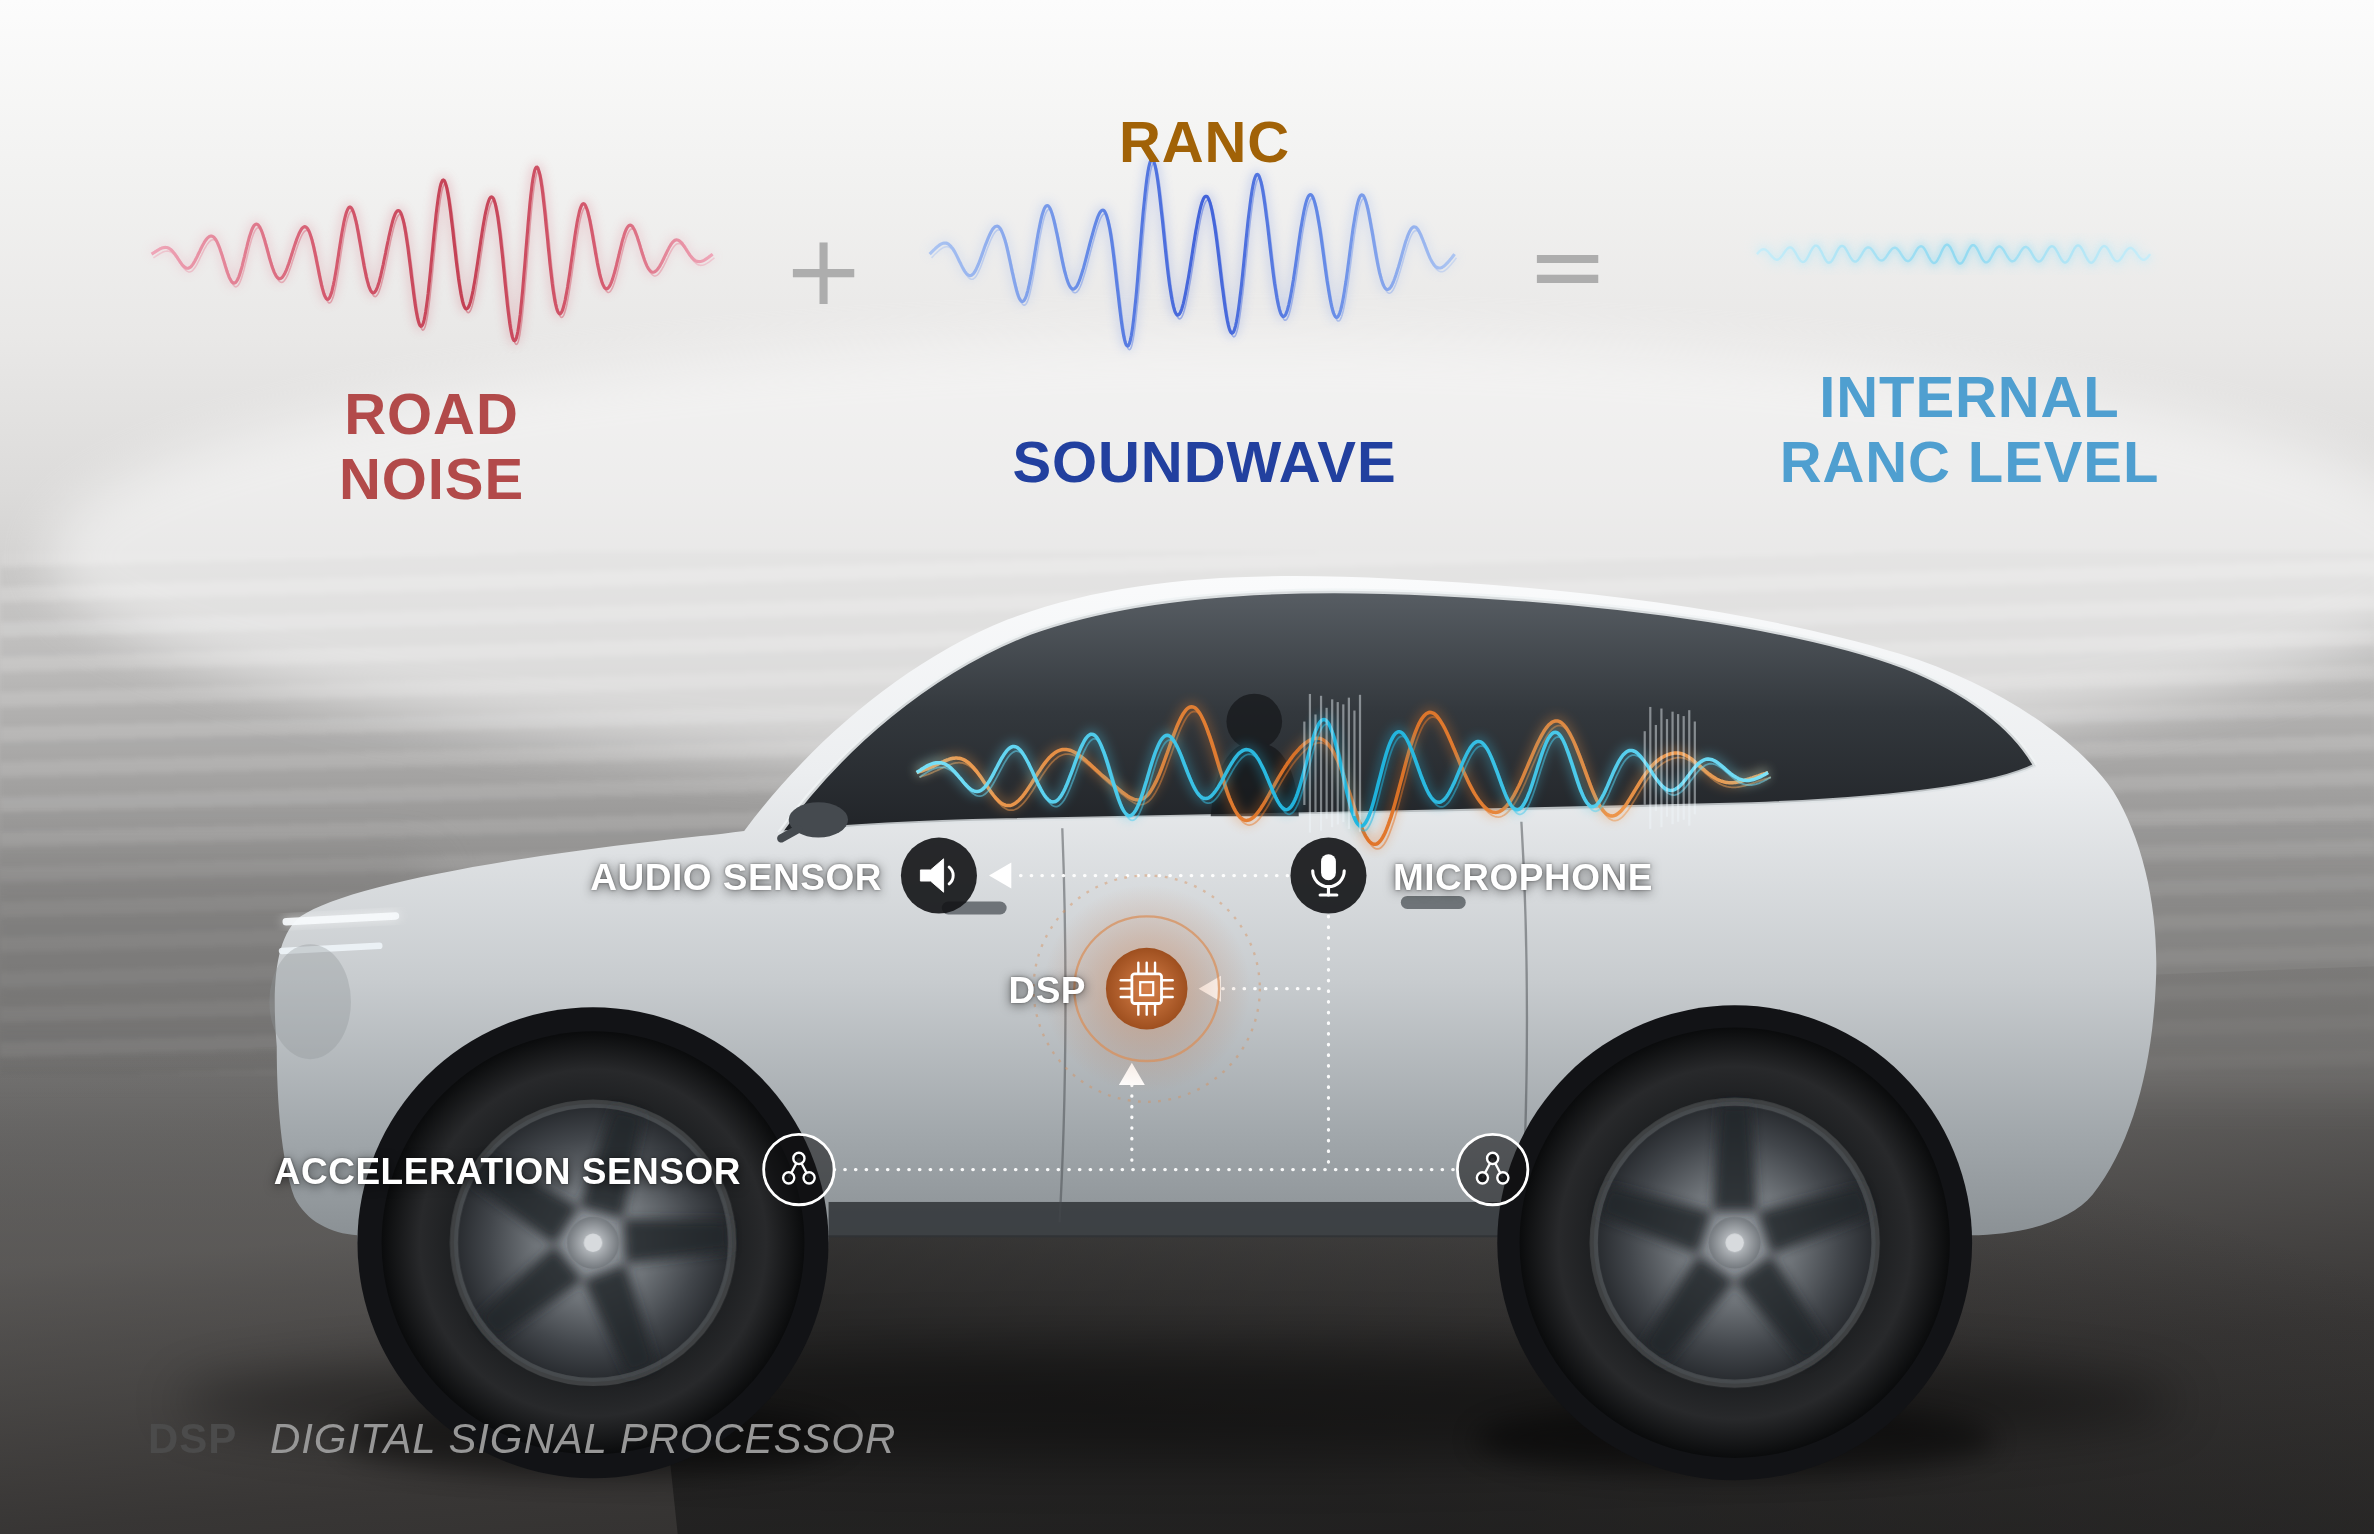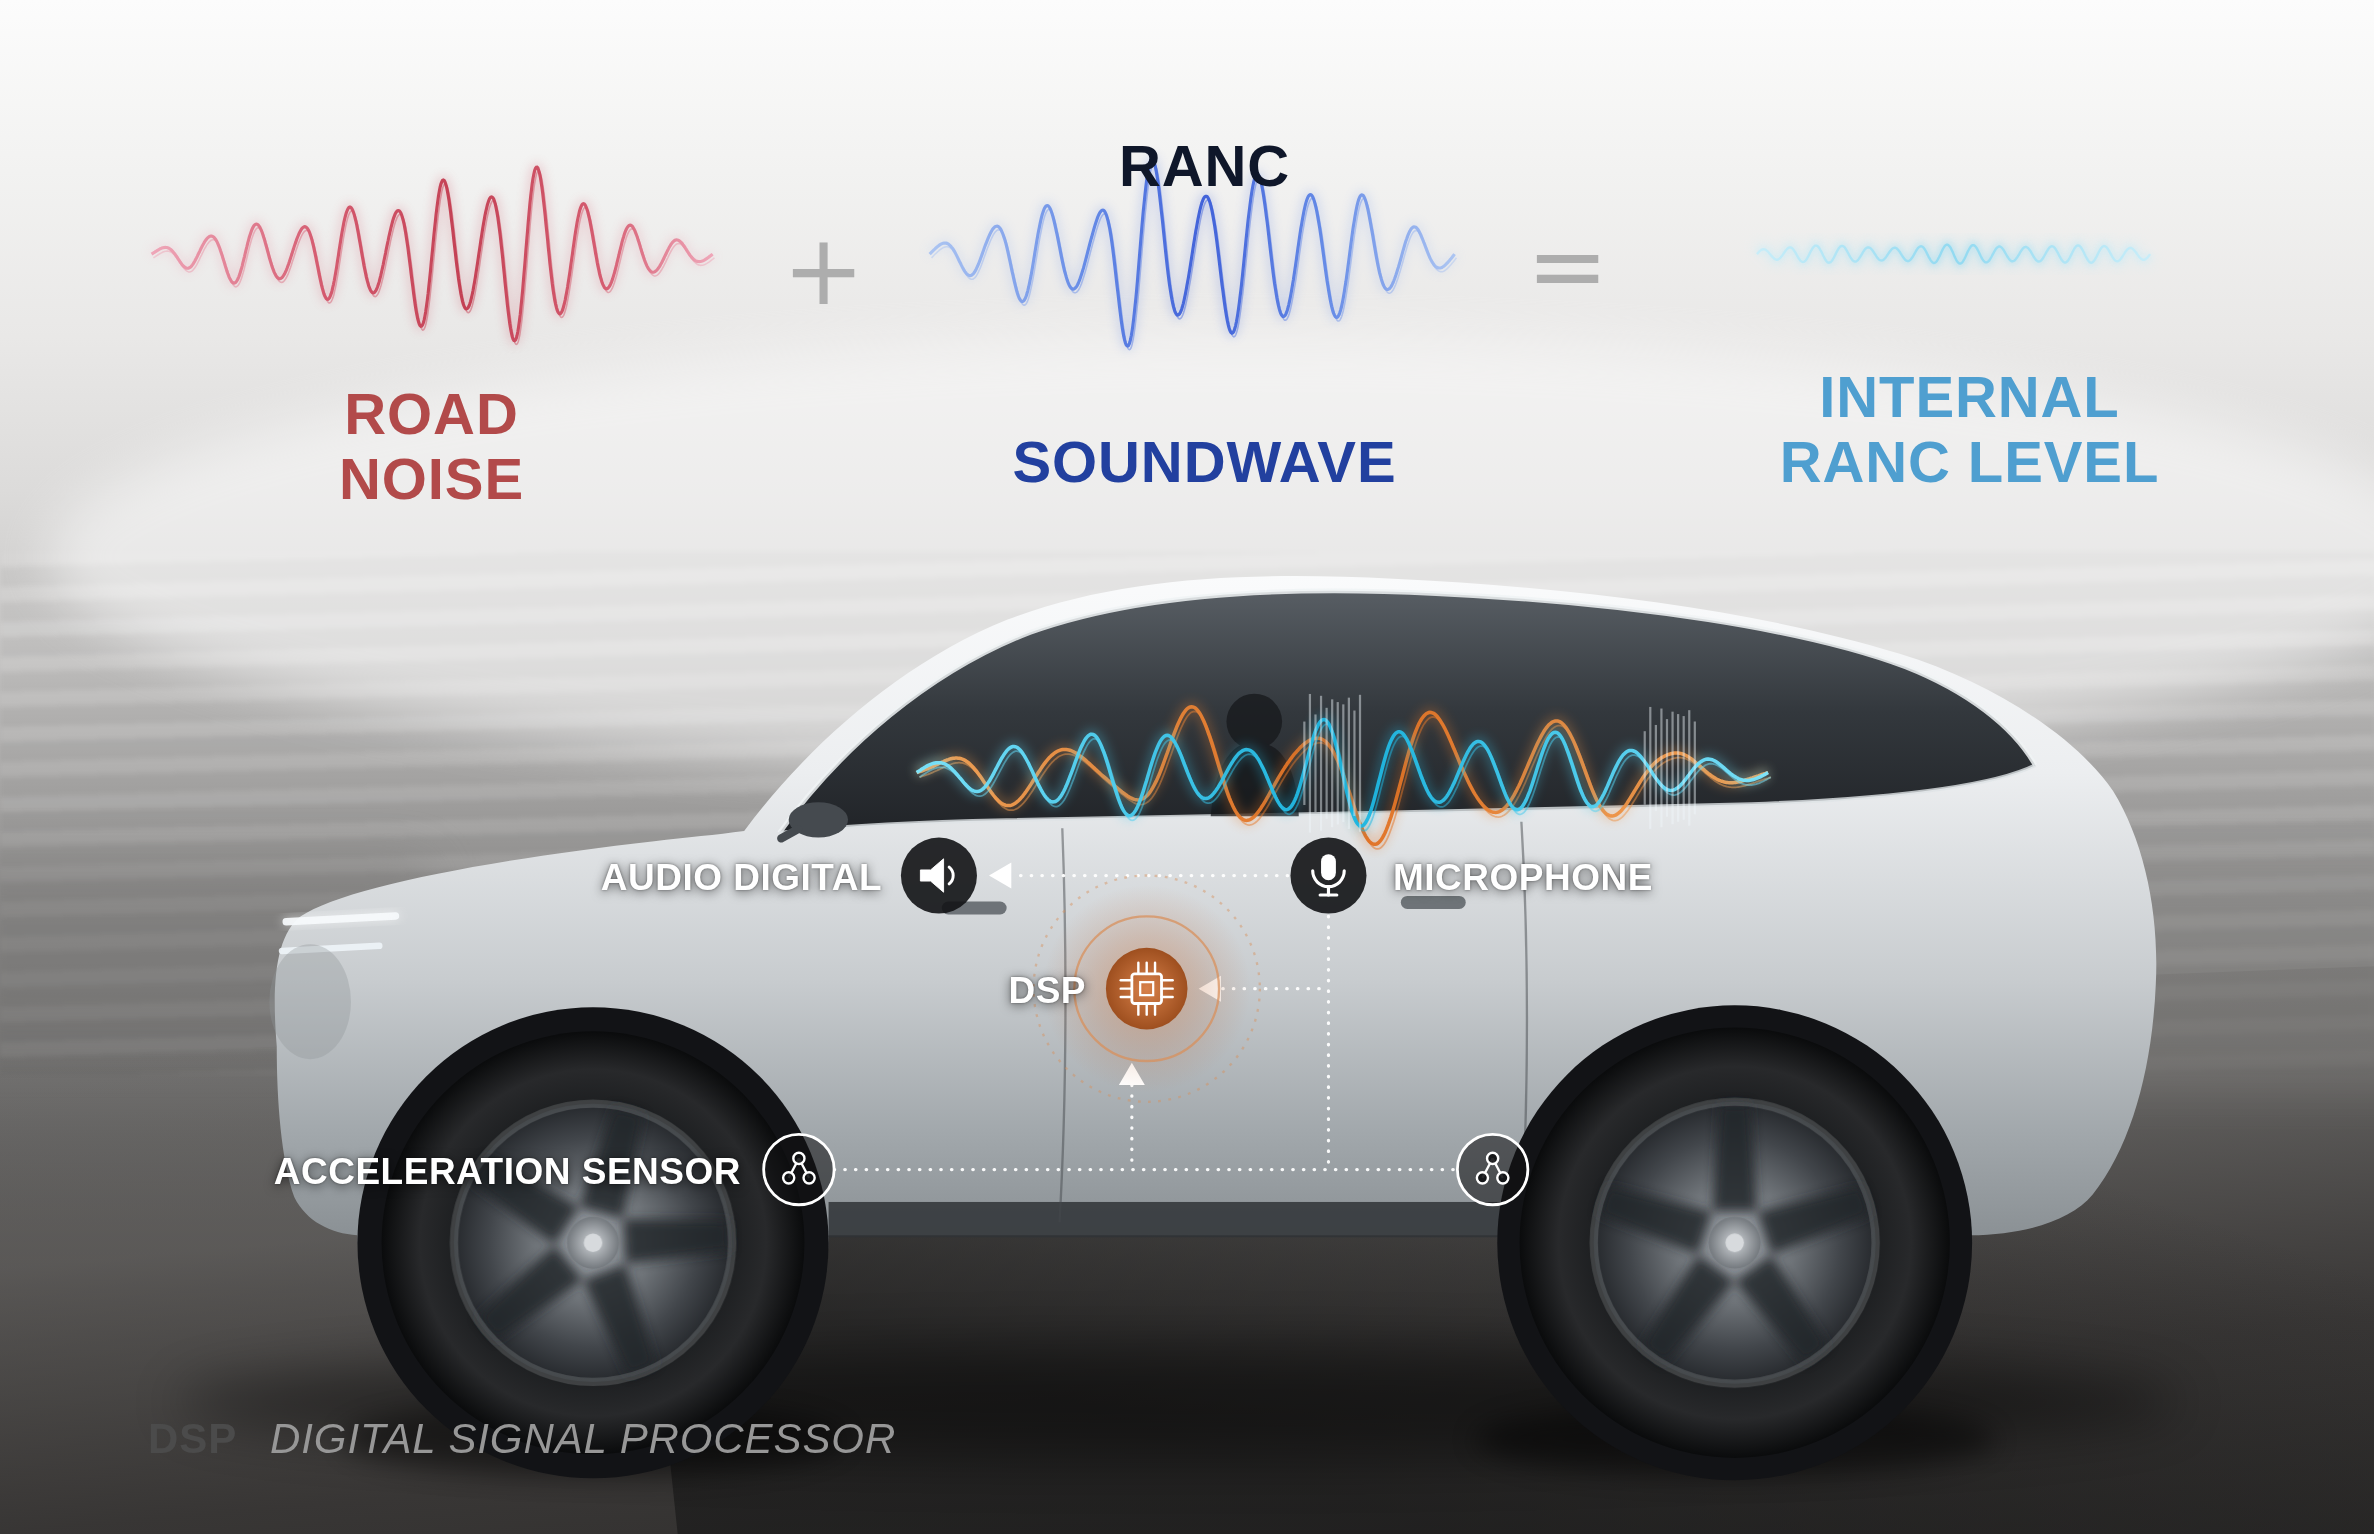--- a/index.html
+++ b/index.html
@@ -354,34 +354,34 @@
         <path d="M0.0 17.0 L 0.6 16.3 L 1.2 15.6 L 1.8 15.0 L 2.4 14.4 L 3.0 13.8 L 3.6 13.3 L 4.2 12.8 L 4.8 12.5 L 5.5 12.2 L 6.1 12.0 L 6.7 11.8 L 7.3 11.8 L 7.9 11.9 L 8.5 12.0 L 9.1 12.3 L 9.7 12.6 L 10.3 13.0 L 10.9 13.5 L 11.5 14.0 L 12.1 14.7 L 12.7 15.3 L 13.3 16.0 L 13.9 16.8 L 14.5 17.5 L 15.1 18.2 L 15.7 19.0 L 16.4 19.7 L 17.0 20.3 L 17.6 20.9 L 18.2 21.5 L 18.8 22.0 L 19.4 22.4 L 20.0 22.7 L 20.6 22.9 L 21.2 23.0 L 21.8 23.0 L 22.4 22.9 L 23.0 22.6 L 23.6 22.3 L 24.2 21.9 L 24.8 21.3 L 25.4 20.7 L 26.0 20.0 L 26.7 19.3 L 27.3 18.4 L 27.9 17.6 L 28.5 16.7 L 29.1 15.8 L 29.7 14.9 L 30.3 14.1 L 30.9 13.2 L 31.5 12.5 L 32.1 11.8 L 32.7 11.2 L 33.3 10.7 L 33.9 10.3 L 34.5 10.0 L 35.1 9.8 L 35.7 9.8 L 36.3 9.9 L 36.9 10.1 L 37.6 10.5 L 38.2 10.9 L 38.8 11.5 L 39.4 12.3 L 40.0 13.1 L 40.6 14.0 L 41.2 14.9 L 41.8 15.9 L 42.4 17.0 L 43.0 18.1 L 43.6 19.1 L 44.2 20.2 L 44.8 21.2 L 45.4 22.1 L 46.0 22.9 L 46.6 23.7 L 47.2 24.3 L 47.9 24.8 L 48.5 25.2 L 49.1 25.4 L 49.7 25.5 L 50.3 25.4 L 50.9 25.2 L 51.5 24.8 L 52.1 24.2 L 52.7 23.6 L 53.3 22.8 L 53.9 21.8 L 54.5 20.8 L 55.1 19.7 L 55.7 18.6 L 56.3 17.4 L 56.9 16.2 L 57.5 15.0 L 58.1 13.8 L 58.8 12.7 L 59.4 11.7 L 60.0 10.7 L 60.6 9.9 L 61.2 9.1 L 61.8 8.6 L 62.4 8.1 L 63.0 7.9 L 63.6 7.8 L 64.2 7.8 L 64.8 8.1 L 65.4 8.5 L 66.0 9.0 L 66.6 9.7 L 67.2 10.6 L 67.8 11.5 L 68.4 12.6 L 69.1 13.7 L 69.7 14.9 L 70.3 16.2 L 70.9 17.4 L 71.5 18.7 L 72.1 19.9 L 72.7 21.1 L 73.3 22.1 L 73.9 23.1 L 74.5 24.0 L 75.1 24.8 L 75.7 25.4 L 76.3 25.9 L 76.9 26.2 L 77.5 26.3 L 78.1 26.2 L 78.7 26.0 L 79.3 25.7 L 80.0 25.1 L 80.6 24.5 L 81.2 23.7 L 81.8 22.7 L 82.4 21.7 L 83.0 20.6 L 83.6 19.4 L 84.2 18.2 L 84.8 17.0 L 85.4 15.8 L 86.0 14.6 L 86.6 13.4 L 87.2 12.4 L 87.8 11.4 L 88.4 10.5 L 89.0 9.8 L 89.6 9.1 L 90.3 8.7 L 90.9 8.4 L 91.5 8.2 L 92.1 8.2 L 92.7 8.4 L 93.3 8.7 L 93.9 9.1 L 94.5 9.7 L 95.1 10.5 L 95.7 11.3 L 96.3 12.3 L 96.9 13.3 L 97.5 14.4 L 98.1 15.5 L 98.7 16.6 L 99.3 17.8 L 99.9 18.9 L 100.5 19.9 L 101.2 21.0 L 101.8 21.9 L 102.4 22.7 L 103.0 23.4 L 103.6 24.0 L 104.2 24.5 L 104.8 24.9 L 105.4 25.0 L 106.0 25.1 L 106.6 25.0 L 107.2 24.7 L 107.8 24.3 L 108.4 23.8 L 109.0 23.2 L 109.6 22.4 L 110.2 21.6 L 110.8 20.7 L 111.5 19.7 L 112.1 18.7 L 112.7 17.7 L 113.3 16.7 L 113.9 15.6 L 114.5 14.6 L 115.1 13.7 L 115.7 12.8 L 116.3 12.1 L 116.9 11.4 L 117.5 10.8 L 118.1 10.3 L 118.7 10.0 L 119.3 9.8 L 119.9 9.7 L 120.5 9.7 L 121.1 9.9 L 121.7 10.2 L 122.4 10.6 L 123.0 11.2 L 123.6 11.8 L 124.2 12.5 L 124.8 13.3 L 125.4 14.2 L 126.0 15.1 L 126.6 16.1 L 127.2 17.0 L 127.8 17.9 L 128.4 18.9 L 129.0 19.7 L 129.6 20.6 L 130.2 21.3 L 130.8 22.0 L 131.4 22.6 L 132.0 23.1 L 132.7 23.5 L 133.3 23.7 L 133.9 23.8 L 134.5 23.9 L 135.1 23.7 L 135.7 23.5 L 136.3 23.2 L 136.9 22.7 L 137.5 22.1 L 138.1 21.5 L 138.7 20.8 L 139.3 20.0 L 139.9 19.1 L 140.5 18.2 L 141.1 17.3 L 141.7 16.4 L 142.3 15.5 L 142.9 14.6 L 143.6 13.8 L 144.2 13.0 L 144.8 12.3 L 145.4 11.7 L 146.0 11.1 L 146.6 10.7 L 147.2 10.4 L 147.8 10.2 L 148.4 10.1 L 149.0 10.2 L 149.6 10.3 L 150.2 10.6 L 150.8 11.0 L 151.4 11.6 L 152.0 12.2 L 152.6 12.9 L 153.2 13.7 L 153.9 14.5 L 154.5 15.4 L 155.1 16.4 L 155.7 17.3 L 156.3 18.3 L 156.9 19.2 L 157.5 20.1 L 158.1 21.0 L 158.7 21.8 L 159.3 22.5 L 159.9 23.1 L 160.5 23.7 L 161.1 24.1 L 161.7 24.3 L 162.3 24.5 L 162.9 24.5 L 163.5 24.4 L 164.1 24.1 L 164.8 23.7 L 165.4 23.2 L 166.0 22.6 L 166.6 21.8 L 167.2 21.0 L 167.8 20.1 L 168.4 19.1 L 169.0 18.1 L 169.6 17.0 L 170.2 15.9 L 170.8 14.9 L 171.4 13.8 L 172.0 12.8 L 172.6 11.9 L 173.2 11.0 L 173.8 10.3 L 174.4 9.7 L 175.1 9.2 L 175.7 8.8 L 176.3 8.6 L 176.9 8.5 L 177.5 8.6 L 178.1 8.8 L 178.7 9.2 L 179.3 9.7 L 179.9 10.4 L 180.5 11.2 L 181.1 12.1 L 181.7 13.1 L 182.3 14.2 L 182.9 15.4 L 183.5 16.6 L 184.1 17.8 L 184.7 19.0 L 185.3 20.2 L 186.0 21.4 L 186.6 22.4 L 187.2 23.4 L 187.8 24.3 L 188.4 25.0 L 189.0 25.6 L 189.6 26.1 L 190.2 26.4 L 190.8 26.5 L 191.4 26.4 L 192.0 26.2 L 192.6 25.8 L 193.2 25.3 L 193.8 24.6 L 194.4 23.7 L 195.0 22.7 L 195.6 21.6 L 196.3 20.4 L 196.9 19.2 L 197.5 17.9 L 198.1 16.6 L 198.7 15.2 L 199.3 13.9 L 199.9 12.7 L 200.5 11.5 L 201.1 10.4 L 201.7 9.5 L 202.3 8.6 L 202.9 7.9 L 203.5 7.4 L 204.1 7.1 L 204.7 6.9 L 205.3 6.9 L 205.9 7.1 L 206.5 7.5 L 207.2 8.1 L 207.8 8.8 L 208.4 9.6 L 209.0 10.6 L 209.6 11.8 L 210.2 13.0 L 210.8 14.3 L 211.4 15.6 L 212.0 17.0 L 212.6 18.4 L 213.2 19.7 L 213.8 21.0 L 214.4 22.2 L 215.0 23.4 L 215.6 24.4 L 216.2 25.2 L 216.8 26.0 L 217.5 26.5 L 218.1 26.9 L 218.7 27.1 L 219.3 27.1 L 219.9 27.0 L 220.5 26.6 L 221.1 26.1 L 221.7 25.4 L 222.3 24.6 L 222.9 23.6 L 223.5 22.5 L 224.1 21.3 L 224.7 20.1 L 225.3 18.8 L 225.9 17.4 L 226.5 16.1 L 227.1 14.8 L 227.7 13.5 L 228.4 12.3 L 229.0 11.2 L 229.6 10.2 L 230.2 9.3 L 230.8 8.6 L 231.4 8.0 L 232.0 7.6 L 232.6 7.4 L 233.2 7.3 L 233.8 7.4 L 234.4 7.7 L 235.0 8.2 L 235.6 8.8 L 236.2 9.5 L 236.8 10.4 L 237.4 11.4 L 238.0 12.5 L 238.7 13.7 L 239.3 14.9 L 239.9 16.2 L 240.5 17.4 L 241.1 18.7 L 241.7 19.9 L 242.3 21.0 L 242.9 22.1 L 243.5 23.0 L 244.1 23.9 L 244.7 24.6 L 245.3 25.1 L 245.9 25.6 L 246.5 25.8 L 247.1 25.9 L 247.7 25.9 L 248.3 25.6 L 248.9 25.3 L 249.6 24.7 L 250.2 24.1 L 250.8 23.3 L 251.4 22.4 L 252.0 21.4 L 252.6 20.4 L 253.2 19.3 L 253.8 18.1 L 254.4 17.0 L 255.0 15.9 L 255.6 14.7 L 256.2 13.7 L 256.8 12.7 L 257.4 11.8 L 258.0 11.0 L 258.6 10.3 L 259.2 9.7 L 259.9 9.3 L 260.5 9.0 L 261.1 8.8 L 261.7 8.8 L 262.3 9.0 L 262.9 9.3 L 263.5 9.7 L 264.1 10.3 L 264.7 10.9 L 265.3 11.7 L 265.9 12.6 L 266.5 13.5 L 267.1 14.5 L 267.7 15.6 L 268.3 16.6 L 268.9 17.7 L 269.5 18.7 L 270.1 19.8 L 270.8 20.7 L 271.4 21.6 L 272.0 22.4 L 272.6 23.1 L 273.2 23.7 L 273.8 24.1 L 274.4 24.5 L 275.0 24.7 L 275.6 24.7 L 276.2 24.6 L 276.8 24.4 L 277.4 24.1 L 278.0 23.6 L 278.6 23.0 L 279.2 22.3 L 279.8 21.5 L 280.4 20.6 L 281.1 19.7 L 281.7 18.7 L 282.3 17.7 L 282.9 16.7 L 283.5 15.6 L 284.1 14.6 L 284.7 13.7 L 285.3 12.8 L 285.9 12.0 L 286.5 11.2 L 287.1 10.6 L 287.7 10.1 L 288.3 9.7 L 288.9 9.4 L 289.5 9.3 L 290.1 9.3 L 290.7 9.5 L 291.3 9.8 L 292.0 10.2 L 292.6 10.7 L 293.2 11.4 L 293.8 12.2 L 294.4 13.0 L 295.0 13.9 L 295.6 14.9 L 296.2 16.0 L 296.8 17.0 L 297.4 18.1 L 298.0 19.1 L 298.6 20.1 L 299.2 21.0 L 299.8 21.9 L 300.4 22.7 L 301.0 23.4 L 301.6 24.0 L 302.3 24.4 L 302.9 24.8 L 303.5 25.0 L 304.1 25.0 L 304.7 24.9 L 305.3 24.7 L 305.9 24.3 L 306.5 23.7 L 307.1 23.1 L 307.7 22.3 L 308.3 21.5 L 308.9 20.5 L 309.5 19.5 L 310.1 18.5 L 310.7 17.4 L 311.3 16.3 L 311.9 15.2 L 312.5 14.1 L 313.2 13.1 L 313.8 12.1 L 314.4 11.2 L 315.0 10.4 L 315.6 9.8 L 316.2 9.2 L 316.8 8.9 L 317.4 8.6 L 318.0 8.5 L 318.6 8.6 L 319.2 8.8 L 319.8 9.1 L 320.4 9.6 L 321.0 10.3 L 321.6 11.0 L 322.2 11.9 L 322.8 12.9 L 323.5 13.9 L 324.1 15.1 L 324.7 16.2 L 325.3 17.4 L 325.9 18.6 L 326.5 19.7 L 327.1 20.8 L 327.7 21.9 L 328.3 22.8 L 328.9 23.7 L 329.5 24.4 L 330.1 25.1 L 330.7 25.5 L 331.3 25.8 L 331.9 26.0 L 332.5 26.0 L 333.1 25.8 L 333.7 25.5 L 334.4 25.0 L 335.0 24.3 L 335.6 23.6 L 336.2 22.7 L 336.8 21.7 L 337.4 20.6 L 338.0 19.4 L 338.6 18.2 L 339.2 17.0 L 339.8 15.8 L 340.4 14.5 L 341.0 13.4 L 341.6 12.3 L 342.2 11.2 L 342.8 10.3 L 343.4 9.5 L 344.0 8.8 L 344.7 8.3 L 345.3 7.9 L 345.9 7.7 L 346.5 7.7 L 347.1 7.8 L 347.7 8.1 L 348.3 8.6 L 348.9 9.2 L 349.5 10.0 L 350.1 10.9 L 350.7 11.9 L 351.3 12.9 L 351.9 14.1 L 352.5 15.3 L 353.1 16.6 L 353.7 17.8 L 354.3 19.1 L 354.9 20.3 L 355.6 21.4 L 356.2 22.5 L 356.8 23.4 L 357.4 24.3 L 358.0 25.0 L 358.6 25.6 L 359.2 26.0 L 359.8 26.2 L 360.4 26.3 L 361.0 26.2 L 361.6 25.9 L 362.2 25.5 L 362.8 24.9 L 363.4 24.2 L 364.0 23.3 L 364.6 22.4 L 365.2 21.3 L 365.9 20.2 L 366.5 19.0 L 367.1 17.8 L 367.7 16.6 L 368.3 15.4 L 368.9 14.2 L 369.5 13.1 L 370.1 12.1 L 370.7 11.2 L 371.3 10.3 L 371.9 9.7 L 372.5 9.1 L 373.1 8.7 L 373.7 8.4 L 374.3 8.3 L 374.9 8.4 L 375.5 8.6 L 376.1 9.0 L 376.8 9.5 L 377.4 10.1 L 378.0 10.9 L 378.6 11.8 L 379.2 12.7 L 379.8 13.7 L 380.4 14.8 L 381.0 15.9 L 381.6 17.0 L 382.2 18.1 L 382.8 19.2 L 383.4 20.2 L 384.0 21.1 L 384.6 22.0 L 385.2 22.7 L 385.8 23.4 L 386.4 23.9 L 387.1 24.3 L 387.7 24.5 L 388.3 24.6 L 388.9 24.6 L 389.5 24.5 L 390.1 24.2 L 390.7 23.8 L 391.3 23.2 L 391.9 22.6 L 392.5 21.8 L 393.1 21.0 L 393.7 20.2 L 394.3 19.2 L 394.9 18.3 L 395.5 17.3 L 396.1 16.4 L 396.7 15.4 L 397.3 14.5 L 398.0 13.7 L 398.6 12.9 L 399.2 12.2 L 399.8 11.6 L 400.4 11.2 L 401.0 10.8 L 401.6 10.5 L 402.2 10.4 L 402.8 10.3 L 403.4 10.4 L 404.0 10.7 L 404.6 11.0 L 405.2 11.4 L 405.8 11.9 L 406.4 12.5 L 407.0 13.2 L 407.6 14.0 L 408.3 14.8 L 408.9 15.6 L 409.5 16.4 L 410.1 17.3 L 410.7 18.1 L 411.3 18.9 L 411.9 19.7 L 412.5 20.4 L 413.1 21.0 L 413.7 21.6 L 414.3 22.1 L 414.9 22.5 L 415.5 22.8 L 416.1 23.0 L 416.7 23.0 L 417.3 23.0 L 417.9 22.9 L 418.5 22.6 L 419.2 22.3 L 419.8 21.8 L 420.4 21.3 L 421.0 20.7 L 421.6 20.1 L 422.2 19.3 L 422.8 18.6 L 423.4 17.8 L 424.0 17.0" fill="none" stroke="url(#gradCyan)" stroke-width="9" opacity="0.3" filter="url(#f-blur3)"></path>
         <path d="M0.0 17.0 L 0.6 16.3 L 1.2 15.6 L 1.8 15.0 L 2.4 14.4 L 3.0 13.8 L 3.6 13.3 L 4.2 12.8 L 4.8 12.5 L 5.5 12.2 L 6.1 12.0 L 6.7 11.8 L 7.3 11.8 L 7.9 11.9 L 8.5 12.0 L 9.1 12.3 L 9.7 12.6 L 10.3 13.0 L 10.9 13.5 L 11.5 14.0 L 12.1 14.7 L 12.7 15.3 L 13.3 16.0 L 13.9 16.8 L 14.5 17.5 L 15.1 18.2 L 15.7 19.0 L 16.4 19.7 L 17.0 20.3 L 17.6 20.9 L 18.2 21.5 L 18.8 22.0 L 19.4 22.4 L 20.0 22.7 L 20.6 22.9 L 21.2 23.0 L 21.8 23.0 L 22.4 22.9 L 23.0 22.6 L 23.6 22.3 L 24.2 21.9 L 24.8 21.3 L 25.4 20.7 L 26.0 20.0 L 26.7 19.3 L 27.3 18.4 L 27.9 17.6 L 28.5 16.7 L 29.1 15.8 L 29.7 14.9 L 30.3 14.1 L 30.9 13.2 L 31.5 12.5 L 32.1 11.8 L 32.7 11.2 L 33.3 10.7 L 33.9 10.3 L 34.5 10.0 L 35.1 9.8 L 35.7 9.8 L 36.3 9.9 L 36.9 10.1 L 37.6 10.5 L 38.2 10.9 L 38.8 11.5 L 39.4 12.3 L 40.0 13.1 L 40.6 14.0 L 41.2 14.9 L 41.8 15.9 L 42.4 17.0 L 43.0 18.1 L 43.6 19.1 L 44.2 20.2 L 44.8 21.2 L 45.4 22.1 L 46.0 22.9 L 46.6 23.7 L 47.2 24.3 L 47.9 24.8 L 48.5 25.2 L 49.1 25.4 L 49.7 25.5 L 50.3 25.4 L 50.9 25.2 L 51.5 24.8 L 52.1 24.2 L 52.7 23.6 L 53.3 22.8 L 53.9 21.8 L 54.5 20.8 L 55.1 19.7 L 55.7 18.6 L 56.3 17.4 L 56.9 16.2 L 57.5 15.0 L 58.1 13.8 L 58.8 12.7 L 59.4 11.7 L 60.0 10.7 L 60.6 9.9 L 61.2 9.1 L 61.8 8.6 L 62.4 8.1 L 63.0 7.9 L 63.6 7.8 L 64.2 7.8 L 64.8 8.1 L 65.4 8.5 L 66.0 9.0 L 66.6 9.7 L 67.2 10.6 L 67.8 11.5 L 68.4 12.6 L 69.1 13.7 L 69.7 14.9 L 70.3 16.2 L 70.9 17.4 L 71.5 18.7 L 72.1 19.9 L 72.7 21.1 L 73.3 22.1 L 73.9 23.1 L 74.5 24.0 L 75.1 24.8 L 75.7 25.4 L 76.3 25.9 L 76.9 26.2 L 77.5 26.3 L 78.1 26.2 L 78.7 26.0 L 79.3 25.7 L 80.0 25.1 L 80.6 24.5 L 81.2 23.7 L 81.8 22.7 L 82.4 21.7 L 83.0 20.6 L 83.6 19.4 L 84.2 18.2 L 84.8 17.0 L 85.4 15.8 L 86.0 14.6 L 86.6 13.4 L 87.2 12.4 L 87.8 11.4 L 88.4 10.5 L 89.0 9.8 L 89.6 9.1 L 90.3 8.7 L 90.9 8.4 L 91.5 8.2 L 92.1 8.2 L 92.7 8.4 L 93.3 8.7 L 93.9 9.1 L 94.5 9.7 L 95.1 10.5 L 95.7 11.3 L 96.3 12.3 L 96.9 13.3 L 97.5 14.4 L 98.1 15.5 L 98.7 16.6 L 99.3 17.8 L 99.9 18.9 L 100.5 19.9 L 101.2 21.0 L 101.8 21.9 L 102.4 22.7 L 103.0 23.4 L 103.6 24.0 L 104.2 24.5 L 104.8 24.9 L 105.4 25.0 L 106.0 25.1 L 106.6 25.0 L 107.2 24.7 L 107.8 24.3 L 108.4 23.8 L 109.0 23.2 L 109.6 22.4 L 110.2 21.6 L 110.8 20.7 L 111.5 19.7 L 112.1 18.7 L 112.7 17.7 L 113.3 16.7 L 113.9 15.6 L 114.5 14.6 L 115.1 13.7 L 115.7 12.8 L 116.3 12.1 L 116.9 11.4 L 117.5 10.8 L 118.1 10.3 L 118.7 10.0 L 119.3 9.8 L 119.9 9.7 L 120.5 9.7 L 121.1 9.9 L 121.7 10.2 L 122.4 10.6 L 123.0 11.2 L 123.6 11.8 L 124.2 12.5 L 124.8 13.3 L 125.4 14.2 L 126.0 15.1 L 126.6 16.1 L 127.2 17.0 L 127.8 17.9 L 128.4 18.9 L 129.0 19.7 L 129.6 20.6 L 130.2 21.3 L 130.8 22.0 L 131.4 22.6 L 132.0 23.1 L 132.7 23.5 L 133.3 23.7 L 133.9 23.8 L 134.5 23.9 L 135.1 23.7 L 135.7 23.5 L 136.3 23.2 L 136.9 22.7 L 137.5 22.1 L 138.1 21.5 L 138.7 20.8 L 139.3 20.0 L 139.9 19.1 L 140.5 18.2 L 141.1 17.3 L 141.7 16.4 L 142.3 15.5 L 142.9 14.6 L 143.6 13.8 L 144.2 13.0 L 144.8 12.3 L 145.4 11.7 L 146.0 11.1 L 146.6 10.7 L 147.2 10.4 L 147.8 10.2 L 148.4 10.1 L 149.0 10.2 L 149.6 10.3 L 150.2 10.6 L 150.8 11.0 L 151.4 11.6 L 152.0 12.2 L 152.6 12.9 L 153.2 13.7 L 153.9 14.5 L 154.5 15.4 L 155.1 16.4 L 155.7 17.3 L 156.3 18.3 L 156.9 19.2 L 157.5 20.1 L 158.1 21.0 L 158.7 21.8 L 159.3 22.5 L 159.9 23.1 L 160.5 23.7 L 161.1 24.1 L 161.7 24.3 L 162.3 24.5 L 162.9 24.5 L 163.5 24.4 L 164.1 24.1 L 164.8 23.7 L 165.4 23.2 L 166.0 22.6 L 166.6 21.8 L 167.2 21.0 L 167.8 20.1 L 168.4 19.1 L 169.0 18.1 L 169.6 17.0 L 170.2 15.9 L 170.8 14.9 L 171.4 13.8 L 172.0 12.8 L 172.6 11.9 L 173.2 11.0 L 173.8 10.3 L 174.4 9.7 L 175.1 9.2 L 175.7 8.8 L 176.3 8.6 L 176.9 8.5 L 177.5 8.6 L 178.1 8.8 L 178.7 9.2 L 179.3 9.7 L 179.9 10.4 L 180.5 11.2 L 181.1 12.1 L 181.7 13.1 L 182.3 14.2 L 182.9 15.4 L 183.5 16.6 L 184.1 17.8 L 184.7 19.0 L 185.3 20.2 L 186.0 21.4 L 186.6 22.4 L 187.2 23.4 L 187.8 24.3 L 188.4 25.0 L 189.0 25.6 L 189.6 26.1 L 190.2 26.4 L 190.8 26.5 L 191.4 26.4 L 192.0 26.2 L 192.6 25.8 L 193.2 25.3 L 193.8 24.6 L 194.4 23.7 L 195.0 22.7 L 195.6 21.6 L 196.3 20.4 L 196.9 19.2 L 197.5 17.9 L 198.1 16.6 L 198.7 15.2 L 199.3 13.9 L 199.9 12.7 L 200.5 11.5 L 201.1 10.4 L 201.7 9.5 L 202.3 8.6 L 202.9 7.9 L 203.5 7.4 L 204.1 7.1 L 204.7 6.9 L 205.3 6.9 L 205.9 7.1 L 206.5 7.5 L 207.2 8.1 L 207.8 8.8 L 208.4 9.6 L 209.0 10.6 L 209.6 11.8 L 210.2 13.0 L 210.8 14.3 L 211.4 15.6 L 212.0 17.0 L 212.6 18.4 L 213.2 19.7 L 213.8 21.0 L 214.4 22.2 L 215.0 23.4 L 215.6 24.4 L 216.2 25.2 L 216.8 26.0 L 217.5 26.5 L 218.1 26.9 L 218.7 27.1 L 219.3 27.1 L 219.9 27.0 L 220.5 26.6 L 221.1 26.1 L 221.7 25.4 L 222.3 24.6 L 222.9 23.6 L 223.5 22.5 L 224.1 21.3 L 224.7 20.1 L 225.3 18.8 L 225.9 17.4 L 226.5 16.1 L 227.1 14.8 L 227.7 13.5 L 228.4 12.3 L 229.0 11.2 L 229.6 10.2 L 230.2 9.3 L 230.8 8.6 L 231.4 8.0 L 232.0 7.6 L 232.6 7.4 L 233.2 7.3 L 233.8 7.4 L 234.4 7.7 L 235.0 8.2 L 235.6 8.8 L 236.2 9.5 L 236.8 10.4 L 237.4 11.4 L 238.0 12.5 L 238.7 13.7 L 239.3 14.9 L 239.9 16.2 L 240.5 17.4 L 241.1 18.7 L 241.7 19.9 L 242.3 21.0 L 242.9 22.1 L 243.5 23.0 L 244.1 23.9 L 244.7 24.6 L 245.3 25.1 L 245.9 25.6 L 246.5 25.8 L 247.1 25.9 L 247.7 25.9 L 248.3 25.6 L 248.9 25.3 L 249.6 24.7 L 250.2 24.1 L 250.8 23.3 L 251.4 22.4 L 252.0 21.4 L 252.6 20.4 L 253.2 19.3 L 253.8 18.1 L 254.4 17.0 L 255.0 15.9 L 255.6 14.7 L 256.2 13.7 L 256.8 12.7 L 257.4 11.8 L 258.0 11.0 L 258.6 10.3 L 259.2 9.7 L 259.9 9.3 L 260.5 9.0 L 261.1 8.8 L 261.7 8.8 L 262.3 9.0 L 262.9 9.3 L 263.5 9.7 L 264.1 10.3 L 264.7 10.9 L 265.3 11.7 L 265.9 12.6 L 266.5 13.5 L 267.1 14.5 L 267.7 15.6 L 268.3 16.6 L 268.9 17.7 L 269.5 18.7 L 270.1 19.8 L 270.8 20.7 L 271.4 21.6 L 272.0 22.4 L 272.6 23.1 L 273.2 23.7 L 273.8 24.1 L 274.4 24.5 L 275.0 24.7 L 275.6 24.7 L 276.2 24.6 L 276.8 24.4 L 277.4 24.1 L 278.0 23.6 L 278.6 23.0 L 279.2 22.3 L 279.8 21.5 L 280.4 20.6 L 281.1 19.7 L 281.7 18.7 L 282.3 17.7 L 282.9 16.7 L 283.5 15.6 L 284.1 14.6 L 284.7 13.7 L 285.3 12.8 L 285.9 12.0 L 286.5 11.2 L 287.1 10.6 L 287.7 10.1 L 288.3 9.7 L 288.9 9.4 L 289.5 9.3 L 290.1 9.3 L 290.7 9.5 L 291.3 9.8 L 292.0 10.2 L 292.6 10.7 L 293.2 11.4 L 293.8 12.2 L 294.4 13.0 L 295.0 13.9 L 295.6 14.9 L 296.2 16.0 L 296.8 17.0 L 297.4 18.1 L 298.0 19.1 L 298.6 20.1 L 299.2 21.0 L 299.8 21.9 L 300.4 22.7 L 301.0 23.4 L 301.6 24.0 L 302.3 24.4 L 302.9 24.8 L 303.5 25.0 L 304.1 25.0 L 304.7 24.9 L 305.3 24.7 L 305.9 24.3 L 306.5 23.7 L 307.1 23.1 L 307.7 22.3 L 308.3 21.5 L 308.9 20.5 L 309.5 19.5 L 310.1 18.5 L 310.7 17.4 L 311.3 16.3 L 311.9 15.2 L 312.5 14.1 L 313.2 13.1 L 313.8 12.1 L 314.4 11.2 L 315.0 10.4 L 315.6 9.8 L 316.2 9.2 L 316.8 8.9 L 317.4 8.6 L 318.0 8.5 L 318.6 8.6 L 319.2 8.8 L 319.8 9.1 L 320.4 9.6 L 321.0 10.3 L 321.6 11.0 L 322.2 11.9 L 322.8 12.9 L 323.5 13.9 L 324.1 15.1 L 324.7 16.2 L 325.3 17.4 L 325.9 18.6 L 326.5 19.7 L 327.1 20.8 L 327.7 21.9 L 328.3 22.8 L 328.9 23.7 L 329.5 24.4 L 330.1 25.1 L 330.7 25.5 L 331.3 25.8 L 331.9 26.0 L 332.5 26.0 L 333.1 25.8 L 333.7 25.5 L 334.4 25.0 L 335.0 24.3 L 335.6 23.6 L 336.2 22.7 L 336.8 21.7 L 337.4 20.6 L 338.0 19.4 L 338.6 18.2 L 339.2 17.0 L 339.8 15.8 L 340.4 14.5 L 341.0 13.4 L 341.6 12.3 L 342.2 11.2 L 342.8 10.3 L 343.4 9.5 L 344.0 8.8 L 344.7 8.3 L 345.3 7.9 L 345.9 7.7 L 346.5 7.7 L 347.1 7.8 L 347.7 8.1 L 348.3 8.6 L 348.9 9.2 L 349.5 10.0 L 350.1 10.9 L 350.7 11.9 L 351.3 12.9 L 351.9 14.1 L 352.5 15.3 L 353.1 16.6 L 353.7 17.8 L 354.3 19.1 L 354.9 20.3 L 355.6 21.4 L 356.2 22.5 L 356.8 23.4 L 357.4 24.3 L 358.0 25.0 L 358.6 25.6 L 359.2 26.0 L 359.8 26.2 L 360.4 26.3 L 361.0 26.2 L 361.6 25.9 L 362.2 25.5 L 362.8 24.9 L 363.4 24.2 L 364.0 23.3 L 364.6 22.4 L 365.2 21.3 L 365.9 20.2 L 366.5 19.0 L 367.1 17.8 L 367.7 16.6 L 368.3 15.4 L 368.9 14.2 L 369.5 13.1 L 370.1 12.1 L 370.7 11.2 L 371.3 10.3 L 371.9 9.7 L 372.5 9.1 L 373.1 8.7 L 373.7 8.4 L 374.3 8.3 L 374.9 8.4 L 375.5 8.6 L 376.1 9.0 L 376.8 9.5 L 377.4 10.1 L 378.0 10.9 L 378.6 11.8 L 379.2 12.7 L 379.8 13.7 L 380.4 14.8 L 381.0 15.9 L 381.6 17.0 L 382.2 18.1 L 382.8 19.2 L 383.4 20.2 L 384.0 21.1 L 384.6 22.0 L 385.2 22.7 L 385.8 23.4 L 386.4 23.9 L 387.1 24.3 L 387.7 24.5 L 388.3 24.6 L 388.9 24.6 L 389.5 24.5 L 390.1 24.2 L 390.7 23.8 L 391.3 23.2 L 391.9 22.6 L 392.5 21.8 L 393.1 21.0 L 393.7 20.2 L 394.3 19.2 L 394.9 18.3 L 395.5 17.3 L 396.1 16.4 L 396.7 15.4 L 397.3 14.5 L 398.0 13.7 L 398.6 12.9 L 399.2 12.2 L 399.8 11.6 L 400.4 11.2 L 401.0 10.8 L 401.6 10.5 L 402.2 10.4 L 402.8 10.3 L 403.4 10.4 L 404.0 10.7 L 404.6 11.0 L 405.2 11.4 L 405.8 11.9 L 406.4 12.5 L 407.0 13.2 L 407.6 14.0 L 408.3 14.8 L 408.9 15.6 L 409.5 16.4 L 410.1 17.3 L 410.7 18.1 L 411.3 18.9 L 411.9 19.7 L 412.5 20.4 L 413.1 21.0 L 413.7 21.6 L 414.3 22.1 L 414.9 22.5 L 415.5 22.8 L 416.1 23.0 L 416.7 23.0 L 417.3 23.0 L 417.9 22.9 L 418.5 22.6 L 419.2 22.3 L 419.8 21.8 L 420.4 21.3 L 421.0 20.7 L 421.6 20.1 L 422.2 19.3 L 422.8 18.6 L 423.4 17.8 L 424.0 17.0" fill="none" stroke="url(#gradCyan)" stroke-width="2.6" opacity="0.95"></path>
       </g>
   </svg>
 
   <div class="h-label" style="left: 153px; top: 364px; width: 557px; color: rgb(178, 74, 74); margin-top: 17px;">
     <span>ROAD</span><br>
     <span>NOISE</span>
   </div>
   <div class="op" style="left: 768px; top: 221px; color: rgb(173, 173, 173);">+</div>
-  <div class="h-label" style="left: 926px; top: 109px; width: 557px; color: #0f172a; margin-top: 24px;">
+  <div class="h-label" style="left: 926px; top: 109px; width: 557px; color: #a16207;">
     <span>RANC</span>
   </div>
   <div class="h-label" style="left: 926px; top: 364px; width: 557px; color: rgb(34, 64, 159);">
     <br>
     <span>SOUNDWAVE</span>
   </div>
   <div class="op" style="left: 1512px; top: 217px; color: rgb(173, 173, 173);">=</div>
   <div class="h-label" style="left: 1691px; top: 364px; width: 557px; color: rgb(79, 159, 208);">
     <span>INTERNAL</span><br>
     <span>RANC LEVEL</span>
   </div>
 
-  <div class="c-label" style="right:1493px;top:855px">AUDIO DIGITAL</div>
+  <div class="c-label" style="right:1493px;top:855px">AUDIO SENSOR</div>
   <div class="c-label" style="left:1393px;top:855px">MICROPHONE</div>
   <div class="c-label" style="right:1289px;top:968px">DSP</div>
   <div class="c-label" style="right:1634px;top:1149px">ACCELERATION SENSOR</div>
 
   <div class="footer" style="left:148px;top:1415px">
     <span class="f-abbr" style="color: rgb(75, 75, 75);">DSP</span>
     <span class="f-full" style="color: rgb(151, 151, 151);">DIGITAL SIGNAL PROCESSOR</span>
   </div>
 </div>
 

